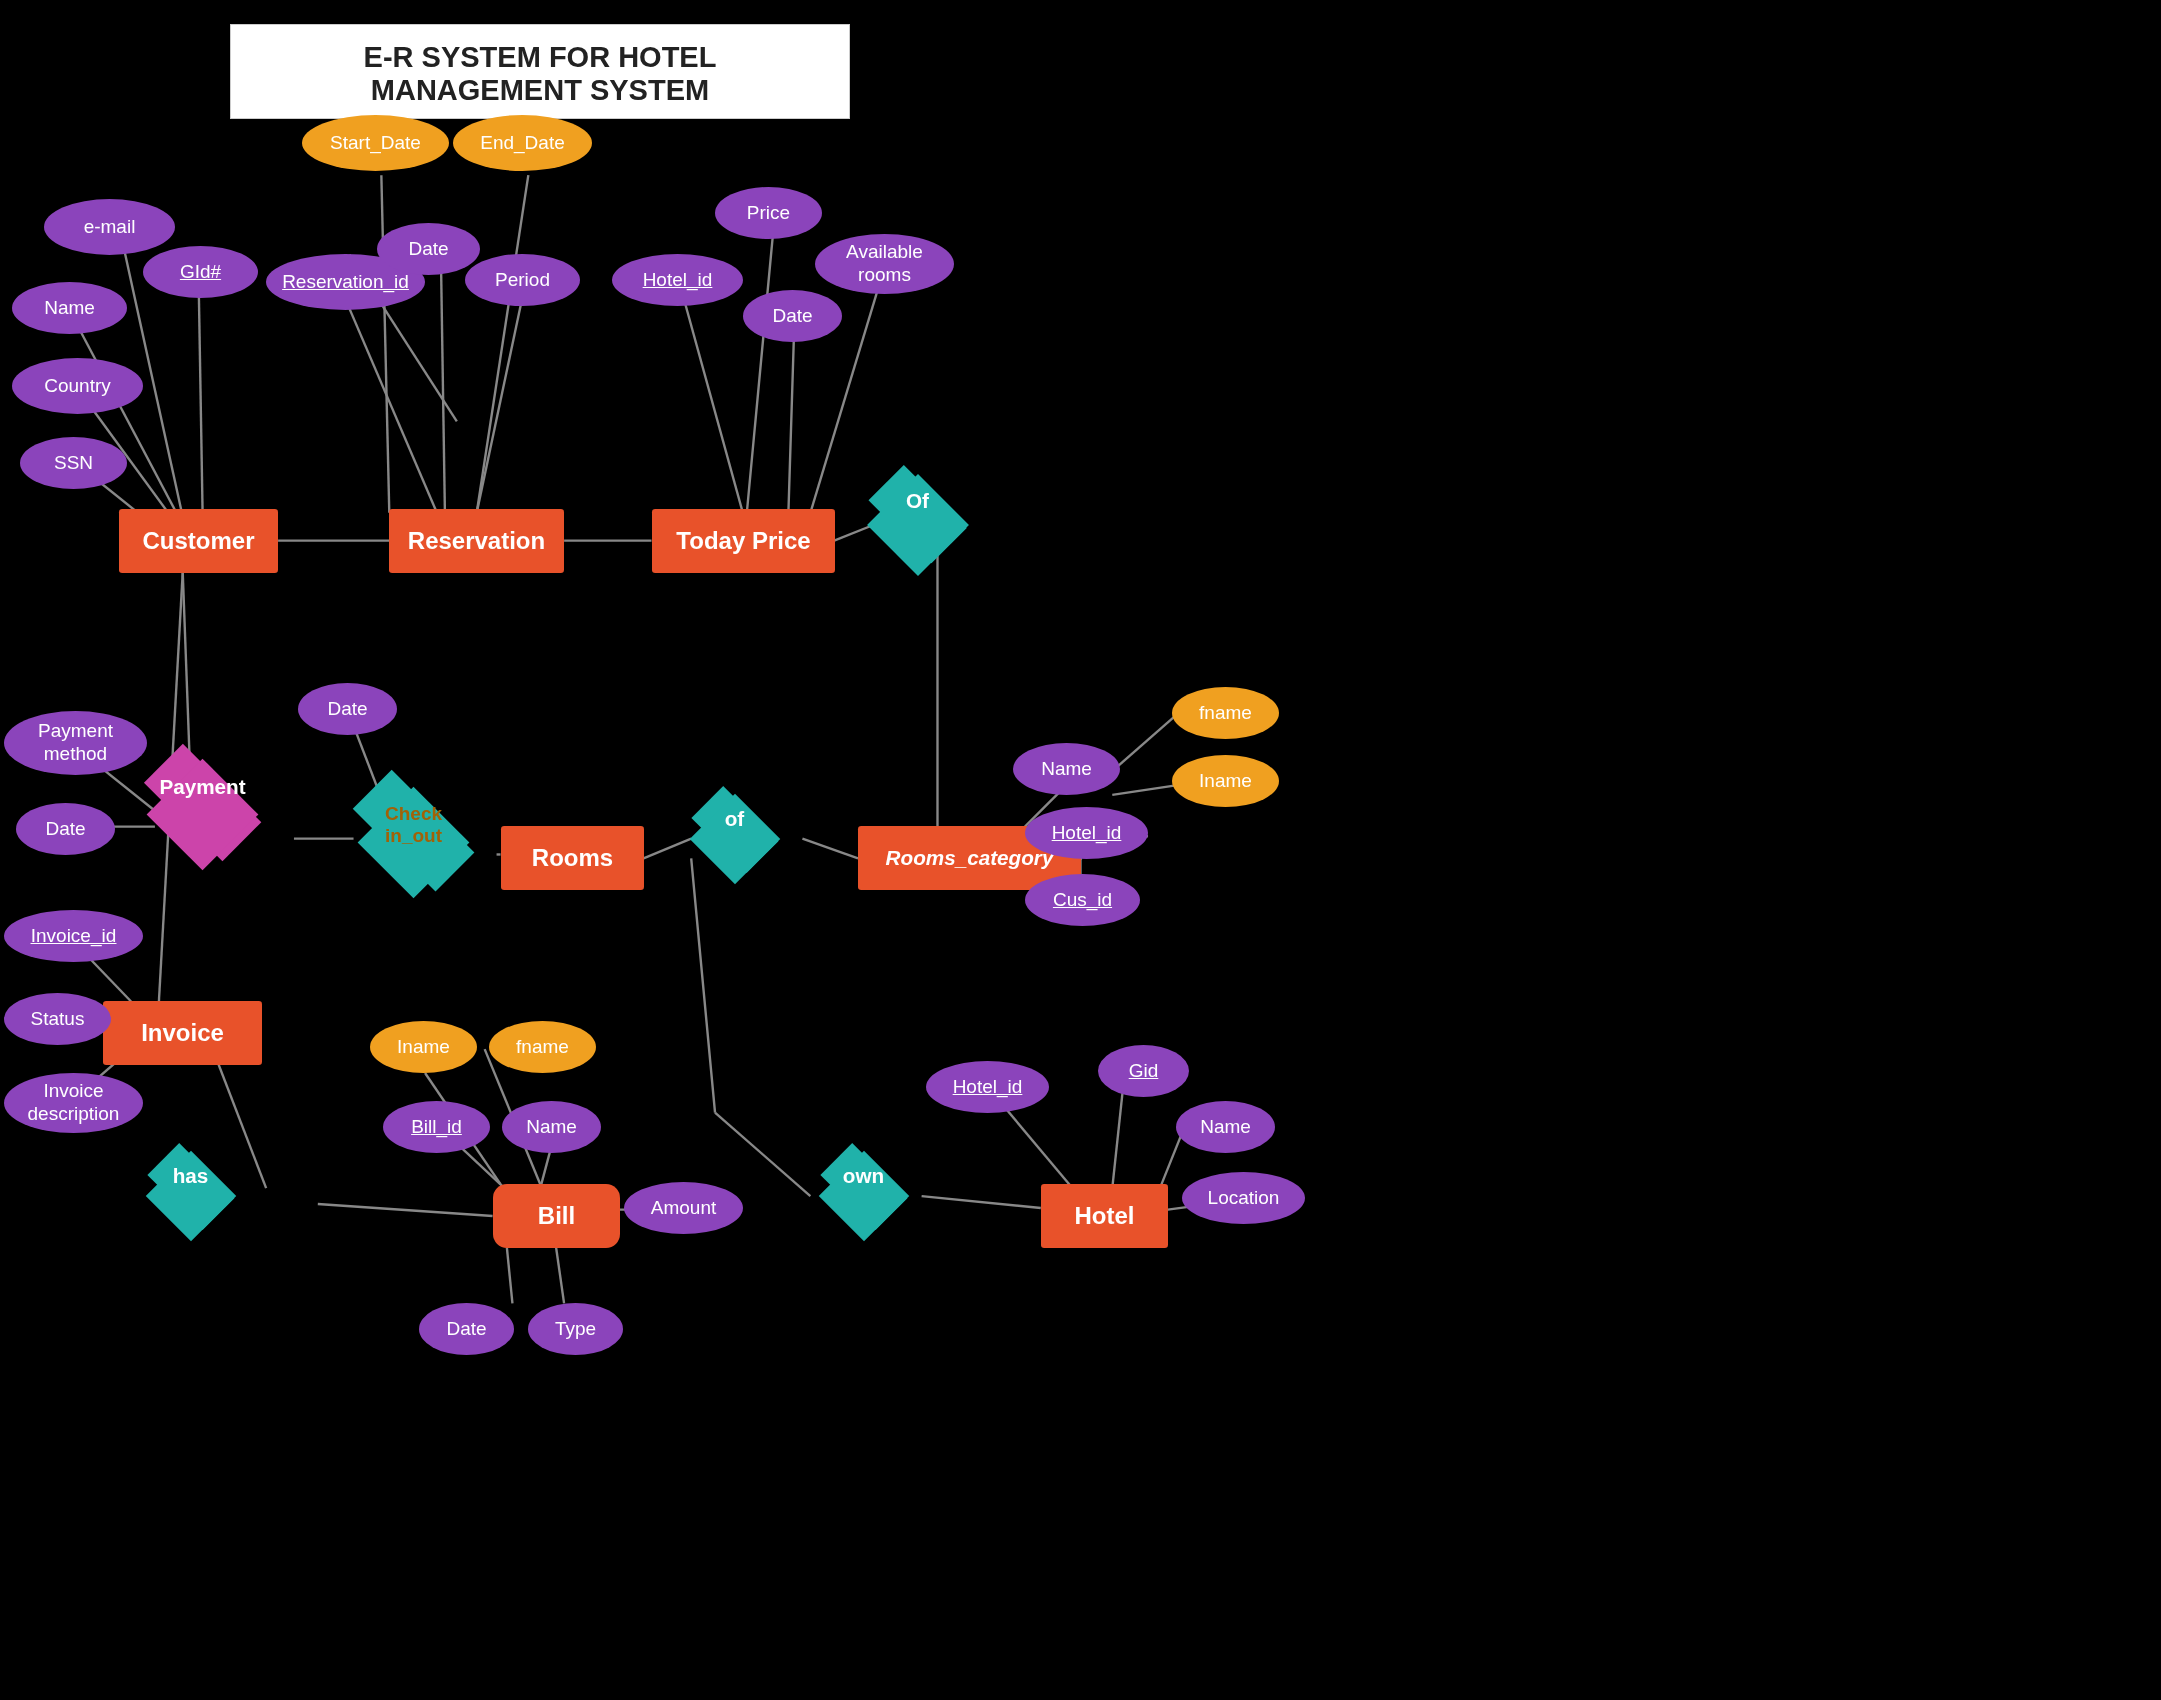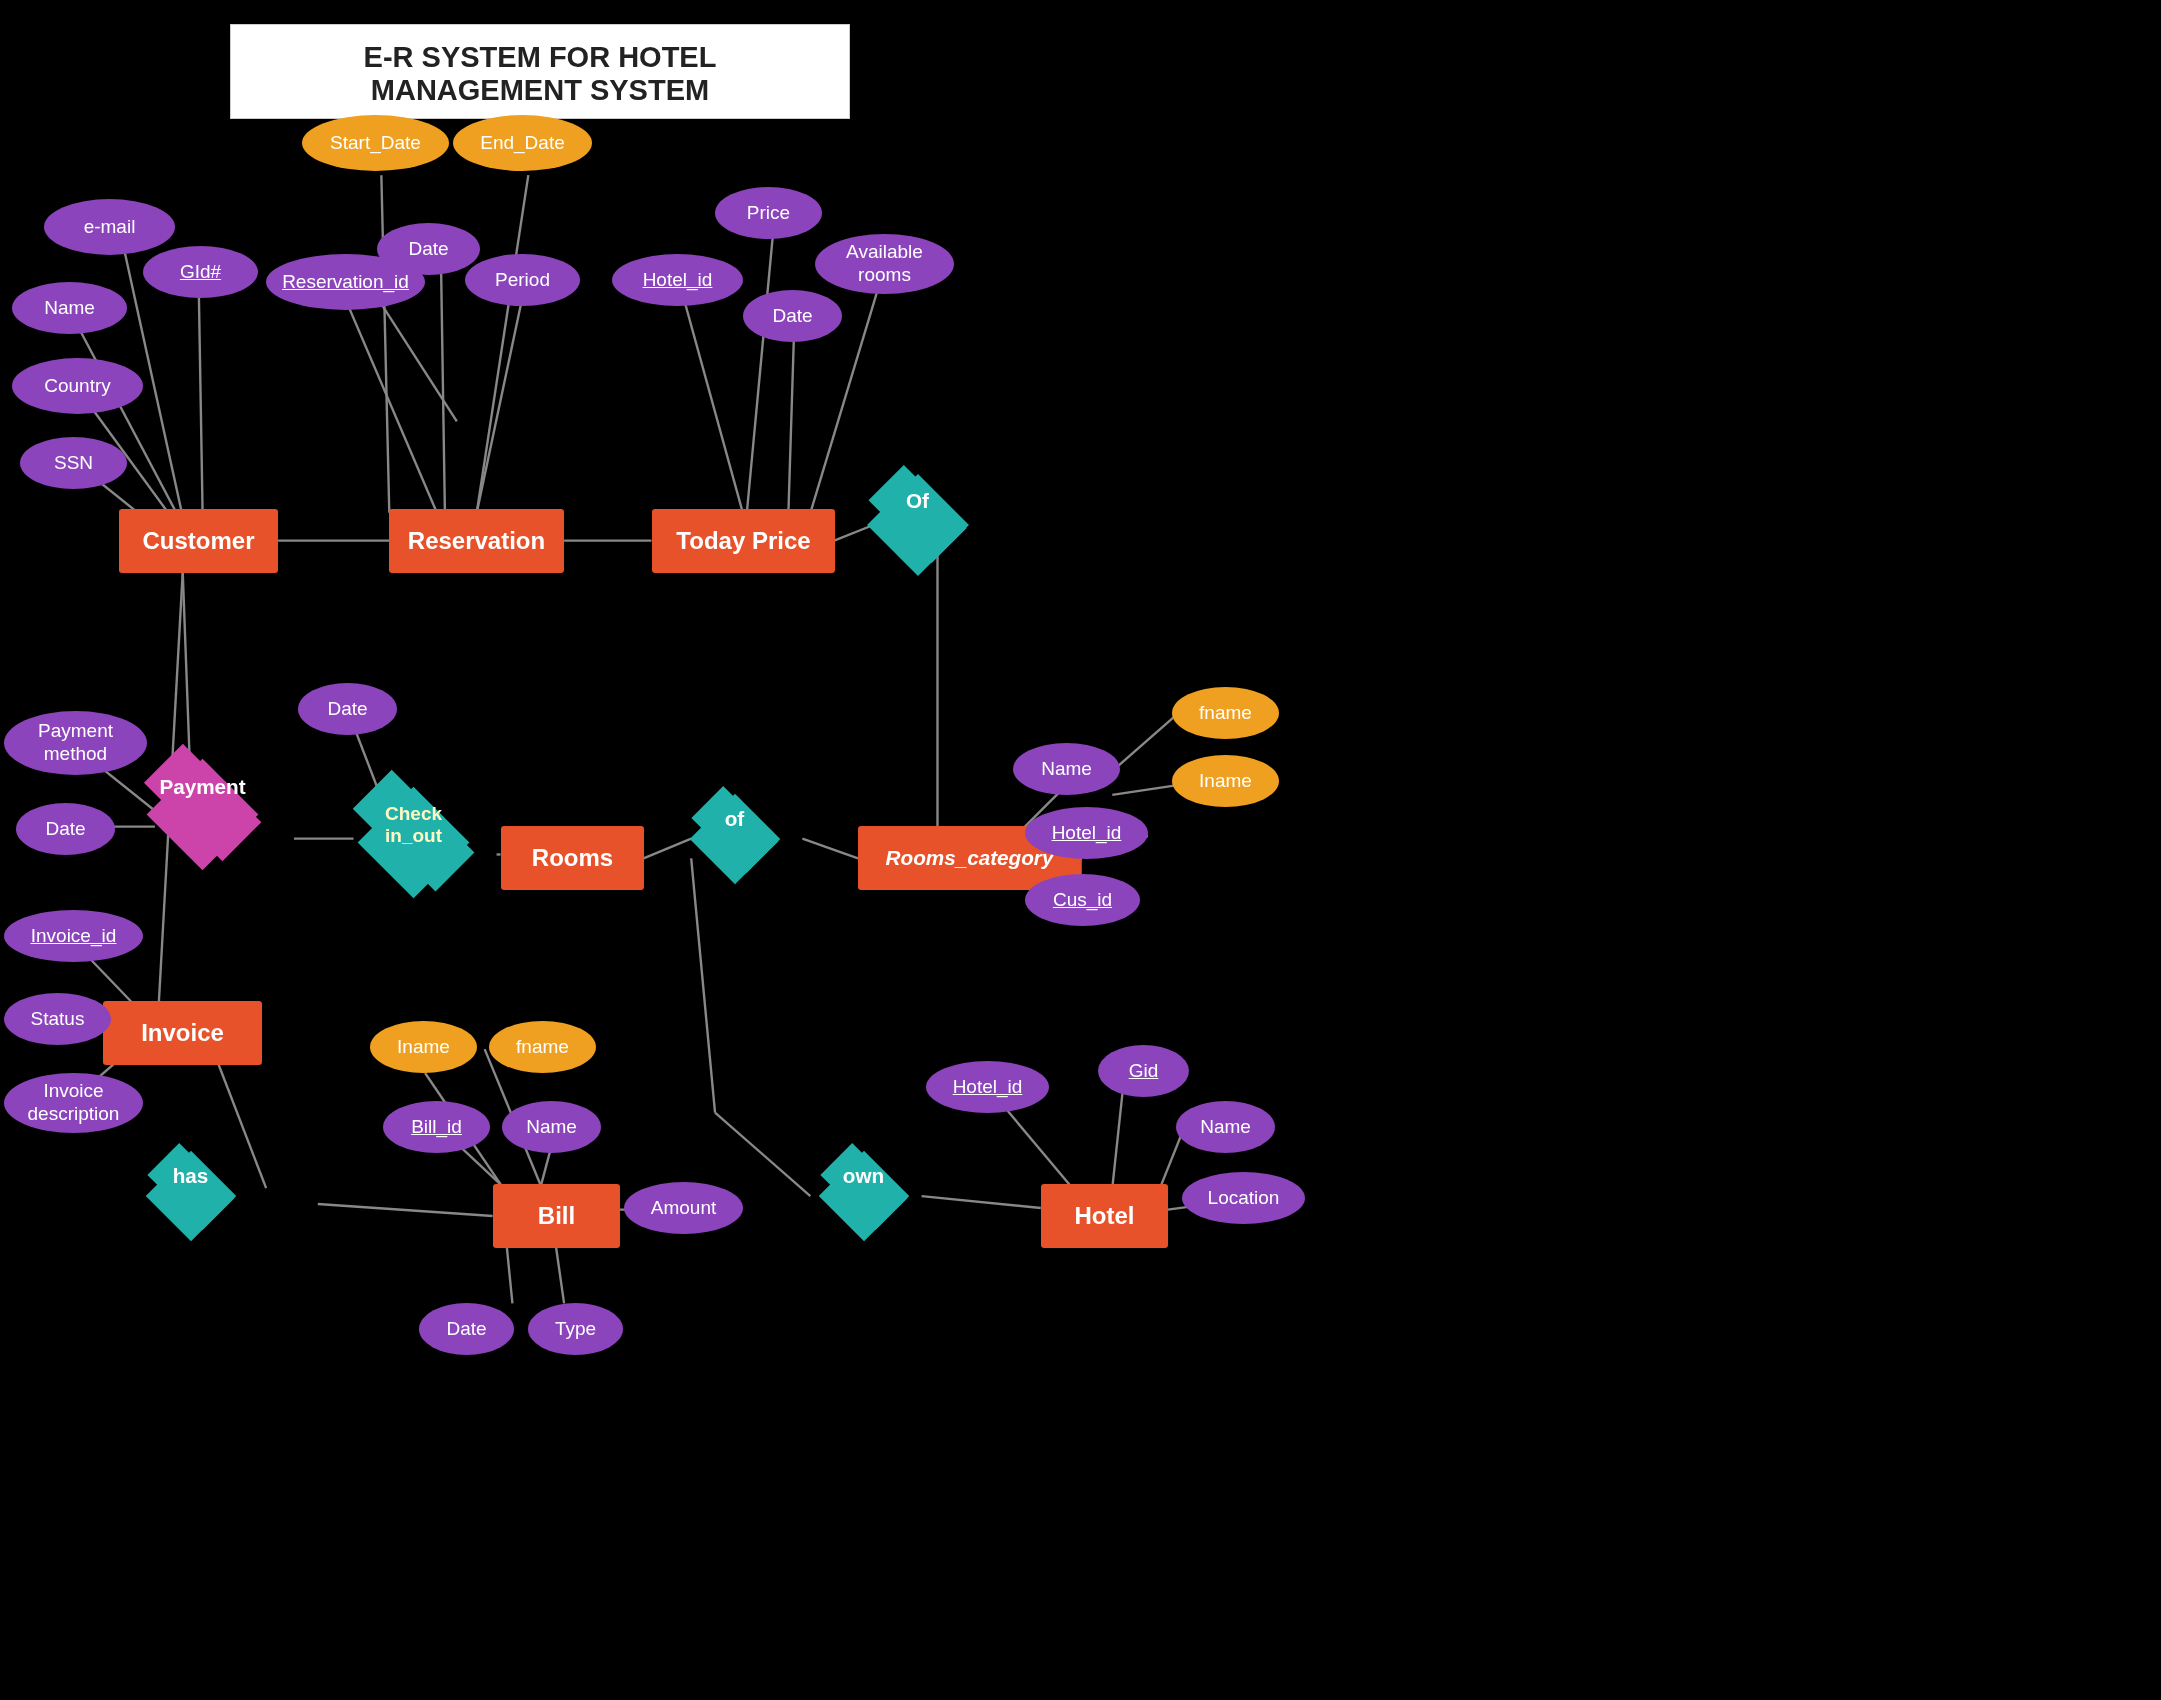--- a/index.html
+++ b/index.html
@@ -211,21 +211,21 @@
   </div>
   <div class="entity" style="left: 103px; top: 1001px; width: 159px; height: 64px;">
     <span>Invoice</span>
   </div>
   <div class="entity" style="left: 501px; top: 826px; width: 143px; height: 64px;">
     <span>Rooms</span>
   </div>
   <div class="entity" style="left: 858px; top: 826px; width: 223px; height: 64px; font-size: 20.7px; font-style: italic;">
     <span>Rooms_category</span>
   </div>
-  <div class="entity" style="left: 493px; top: 1184px; width: 127px; height: 64px;">
+  <div class="entity" style="left: 493px; top: 1184px; width: 127px; height: 64px; border-radius: 14px;">
     <span>Bill</span>
   </div>
   <div class="entity" style="left: 1041px; top: 1184px; width: 127px; height: 64px; justify-content: center;">
     <span>Hotel</span>
   </div>
 
   <div class="relationship teal" style="left: 854px; top: 489px; width: 127px; height: 72px;">
     <div class="diamond">
       <div style="position:absolute; width:72px; height:72px; background:#20b2aa; transform:rotate(45deg); top:0; left:28px;"></div>
       <span class="label">Of</span>
@@ -235,21 +235,21 @@
   <div class="relationship pink" style="left: 123px; top: 775px; width: 159px; height: 79px;">
     <div class="diamond">
       <div style="position:absolute; width:79px; height:79px; background:#cc44aa; transform:rotate(45deg); top:0; left:40px;"></div>
       <span class="label">Payment</span>
     </div>
   </div>
 
   <div class="relationship teal" style="left: 330px; top: 803px; width: 167px; height: 79px;">
     <div class="diamond">
       <div style="position:absolute; width:79px; height:79px; background:#20b2aa; transform:rotate(45deg); top:0; left:44px;"></div>
-      <span class="label" style="color:#fef9c3; font-weight:bold; font-size:19px; position:relative; z-index:2; text-align:center;">Check<br>in_out</span>
+      <span class="label" style="color:#a16207; font-weight:bold; font-size:19px; position:relative; z-index:2; text-align:center;">Check<br>in_out</span>
     </div>
   </div>
 
   <div class="relationship teal" style="left: 679px; top: 807px; width: 111px; height: 64px;">
     <div class="diamond">
       <div style="position:absolute; width:64px; height:64px; background:#20b2aa; transform:rotate(45deg); top:0; left:24px;"></div>
       <span class="label">of</span>
     </div>
   </div>
 

